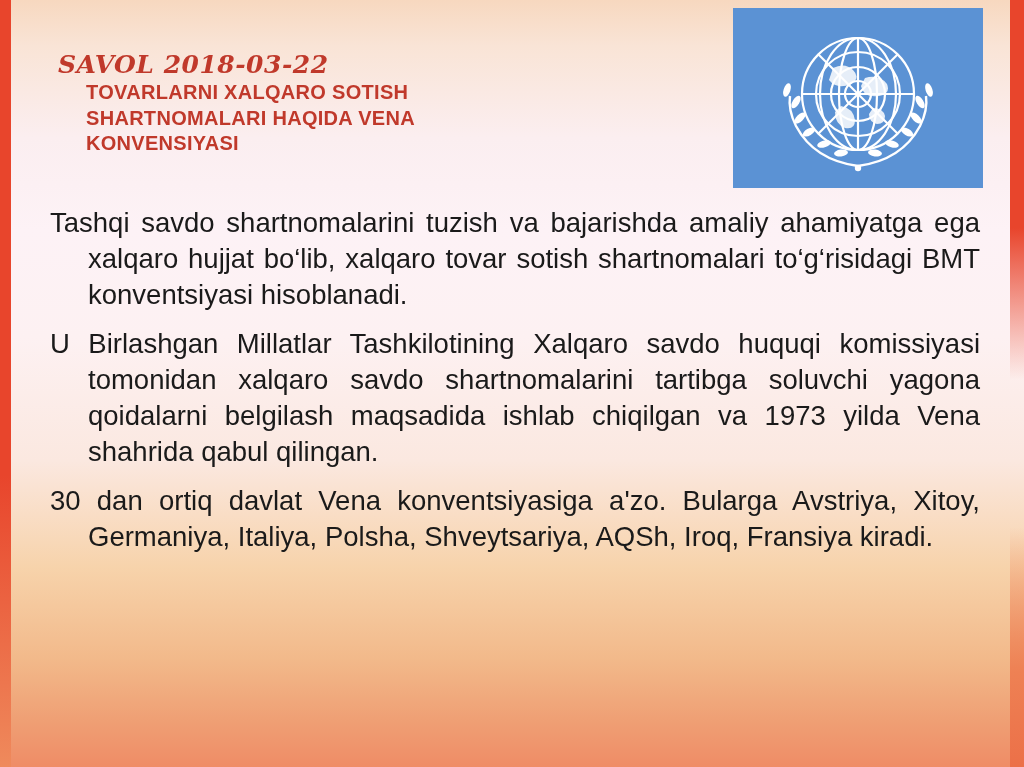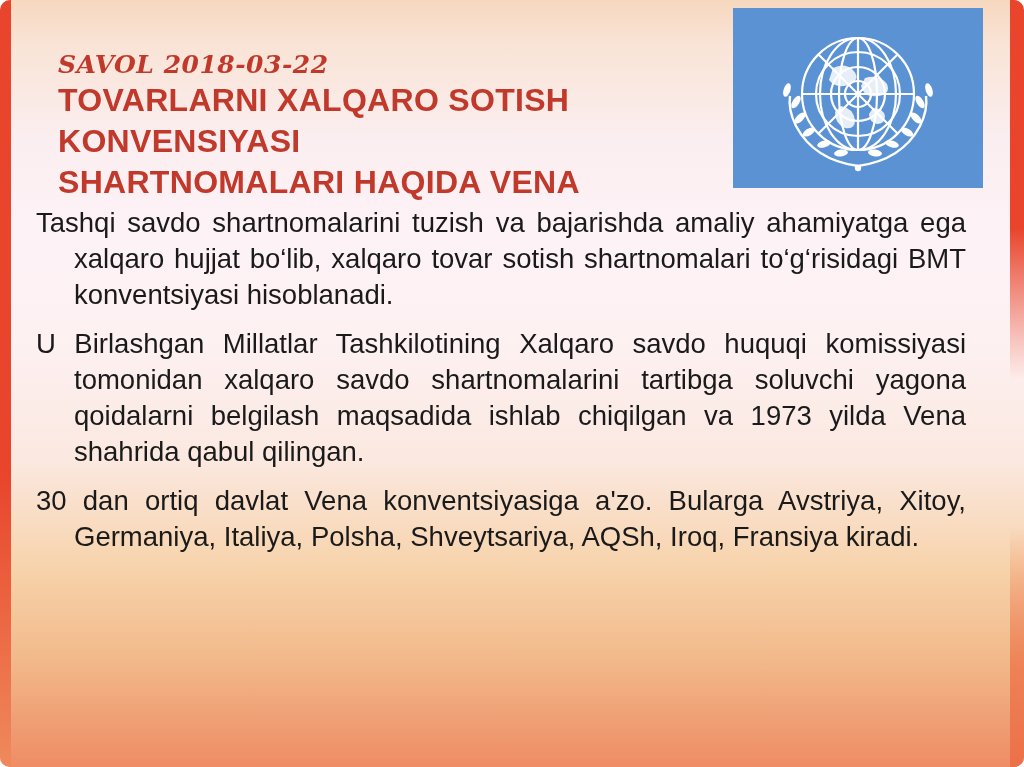--- a/index.html
+++ b/index.html
@@ -22,21 +22,20 @@
         #f9e4d6 6%,
         #fbeef0 18%,
         #fdf2f6 30%,
         #fdf1f2 44%,
         #fbe8e0 60%,
         #f7d3ab 74%,
         #f2b98a 86%,
         #ef9f74 94%,
         #ef8c66 100%);
     overflow: hidden;
-    border-radius: 10px;
   }
   
   .edge-left {
     position: absolute;
     left: 0; top: 0;
     width: 11px;
     height: 767px;
     background: linear-gradient(to bottom, #e8452c 0%, #e8452c 62%, #ef8a5c 100%);
   }
   
@@ -67,40 +66,41 @@
     font-weight: bold;
     font-size: 25px;
     color: #c0392b;
     letter-spacing: 0.5px;
     line-height: 1.05;
     margin-bottom: 2px;
   }
   .title-main {
     font-family: "Liberation Sans", sans-serif;
     font-weight: bold;
-    font-size: 32px;
+    font-size: 20px;
     color: #c0392b;
     line-height: 1.28;
     letter-spacing: 0.3px;
+    margin-left: 28px;
   }
 
   .un-logo {
     position: absolute;
     left: 733px;
     top: 8px;
     width: 250px;
     height: 180px;
     background: #5b92d4;
     overflow: hidden;
   }
   .un-logo svg { display: block; }
 
   .body-block {
     position: absolute;
-    left: 36px;
+    left: 50px;
     top: 205px;
     width: 930px;
   }
   p.para {
     margin: 0 0 14px 0;
     font-family: "Liberation Sans", sans-serif;
     font-size: 27.5px;
     line-height: 1.30;
     color: #1a1a1a;
     text-align: justify;
@@ -122,22 +122,22 @@
 <div class="slide">
 
   <div class="edge-left"></div>
   <div class="edge-right"></div>
   <div class="edge-right-low"></div>
 
   <div class="title-block">
     <div class="title-line-1">SAVOL 2018-03-22</div>
     <div class="title-main">
       <div>TOVARLARNI XALQARO SOTISH</div>
+      <div>SHARTNOMALARI HAQIDA VENA</div>
       <div>KONVENSIYASI</div>
-      <div>SHARTNOMALARI HAQIDA VENA</div>
     </div>
   </div>
 
   <div class="un-logo">
     <svg width="250" height="180" viewBox="0 0 250 180" xmlns="http://www.w3.org/2000/svg" aria-hidden="true">
       <g stroke="#ffffff" fill="none" stroke-width="2.2">
 
         <circle cx="125" cy="86" r="56"></circle>
         <circle cx="125" cy="86" r="42"></circle>
         <circle cx="125" cy="86" r="27"></circle>

